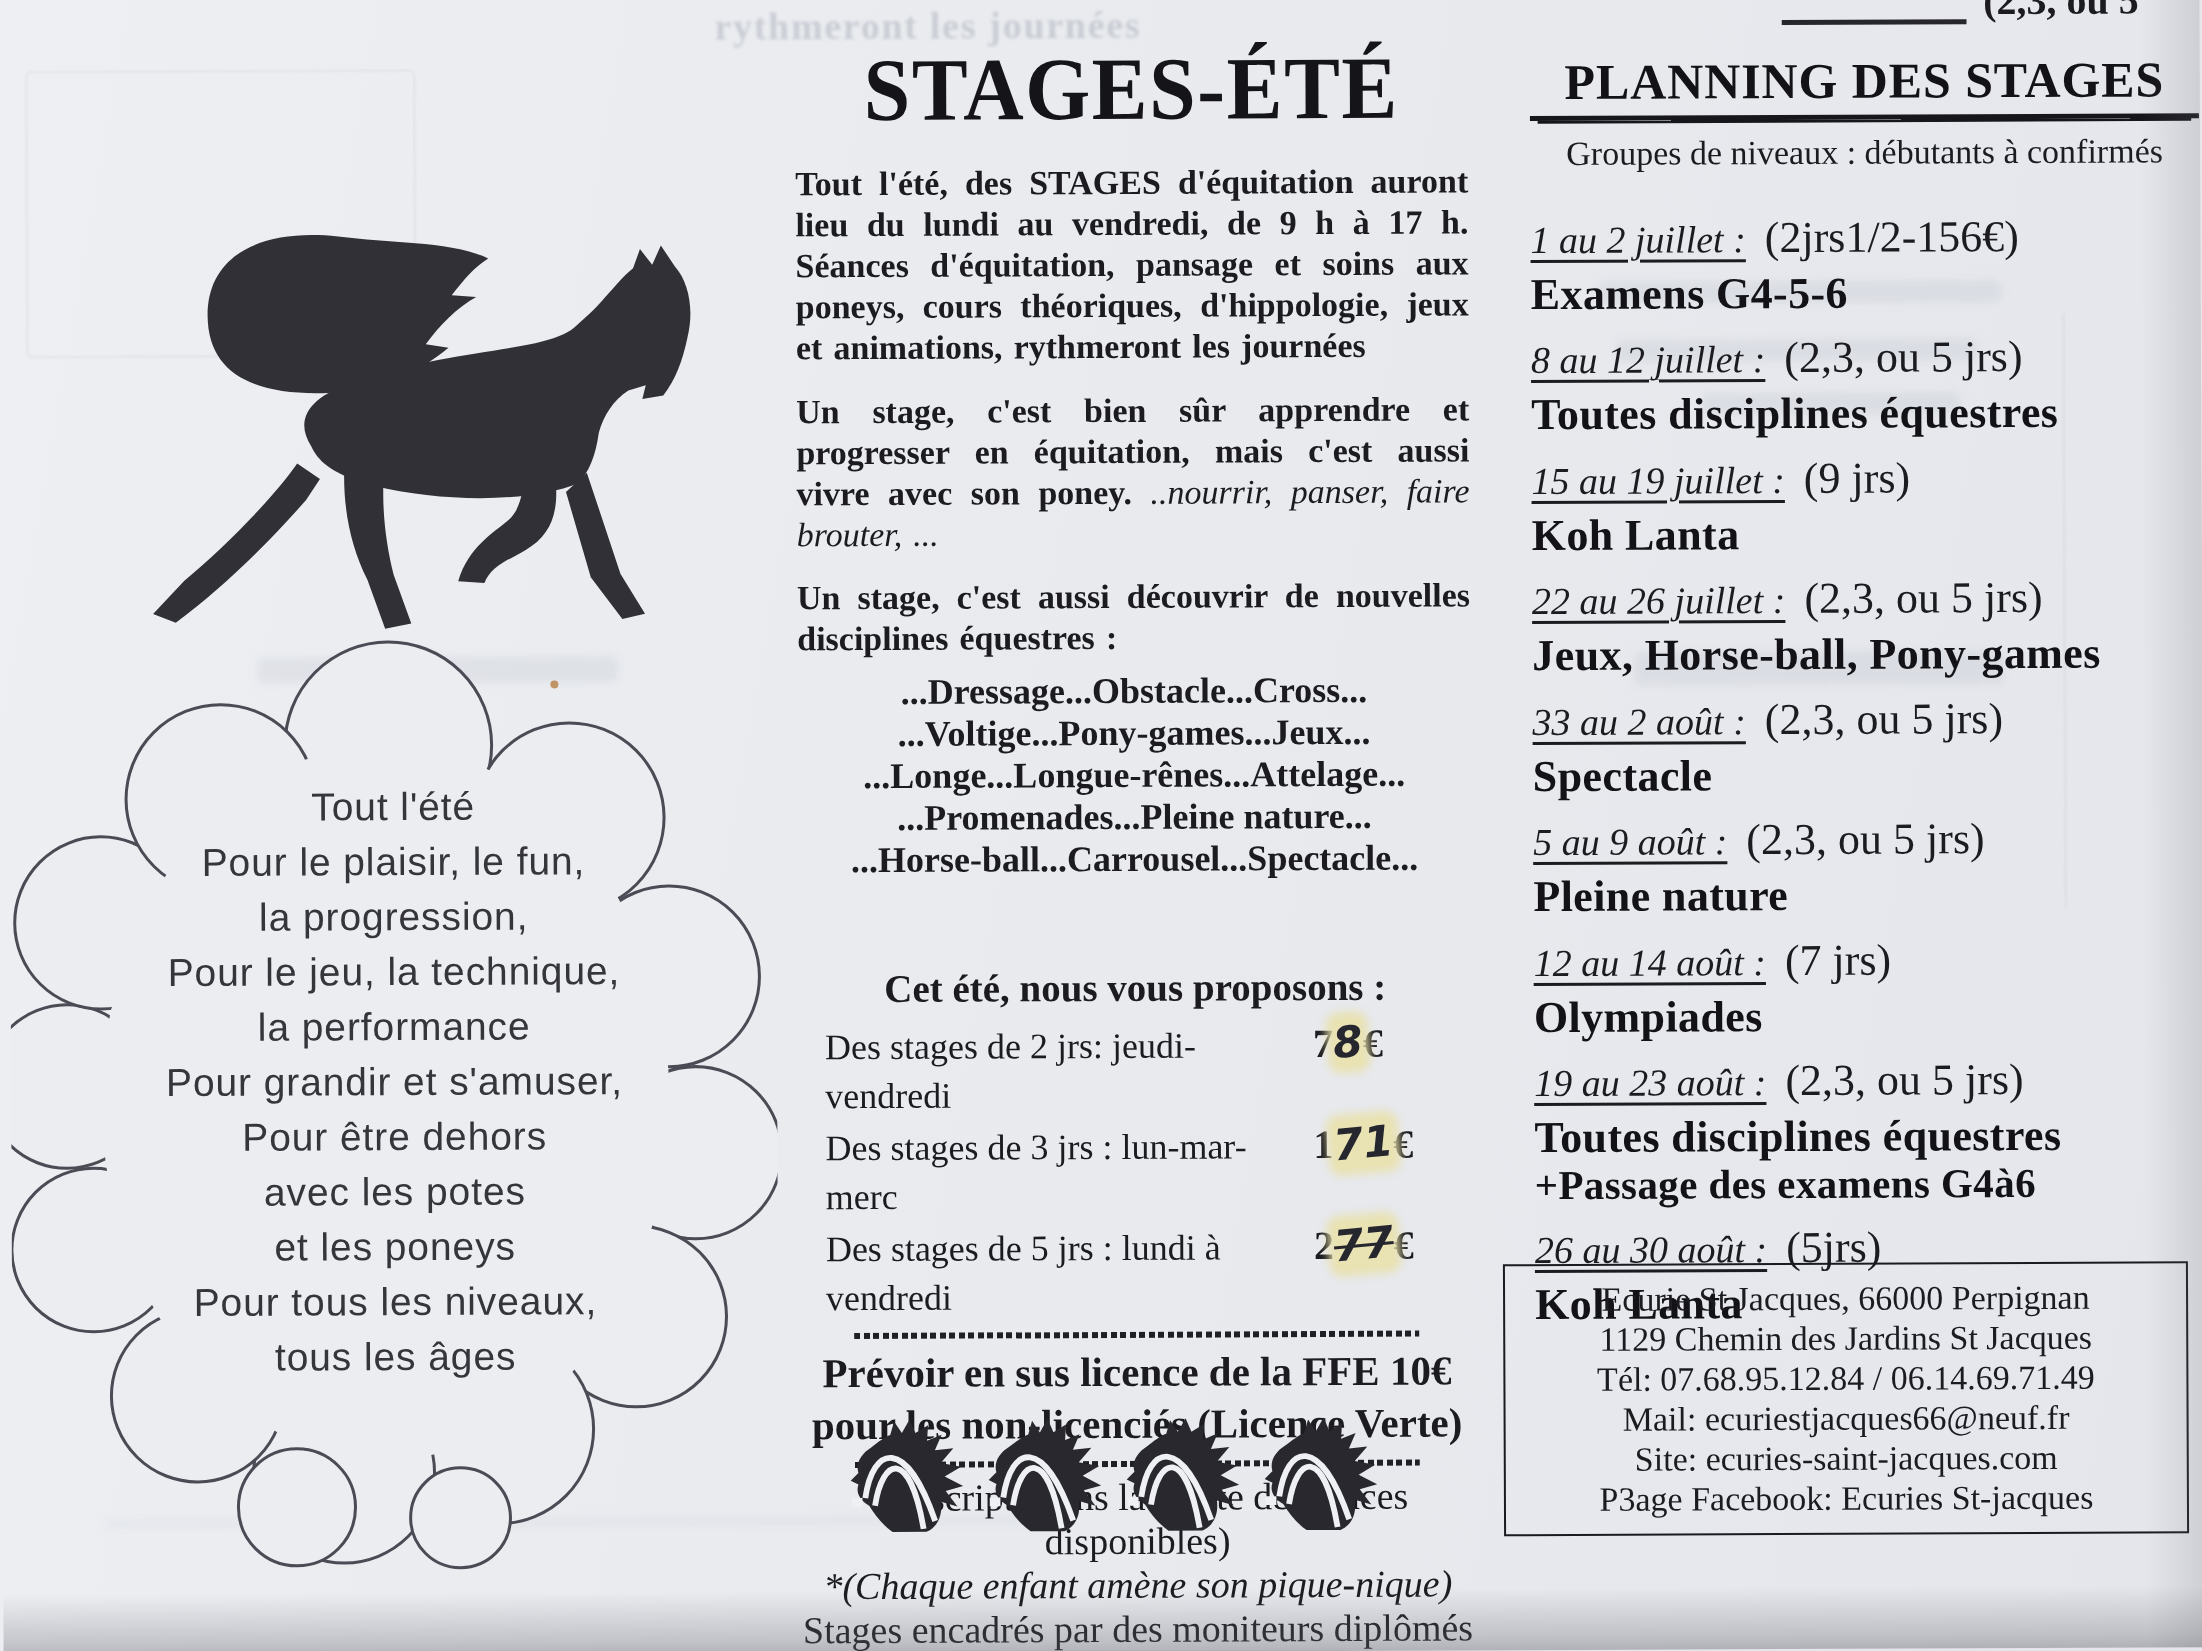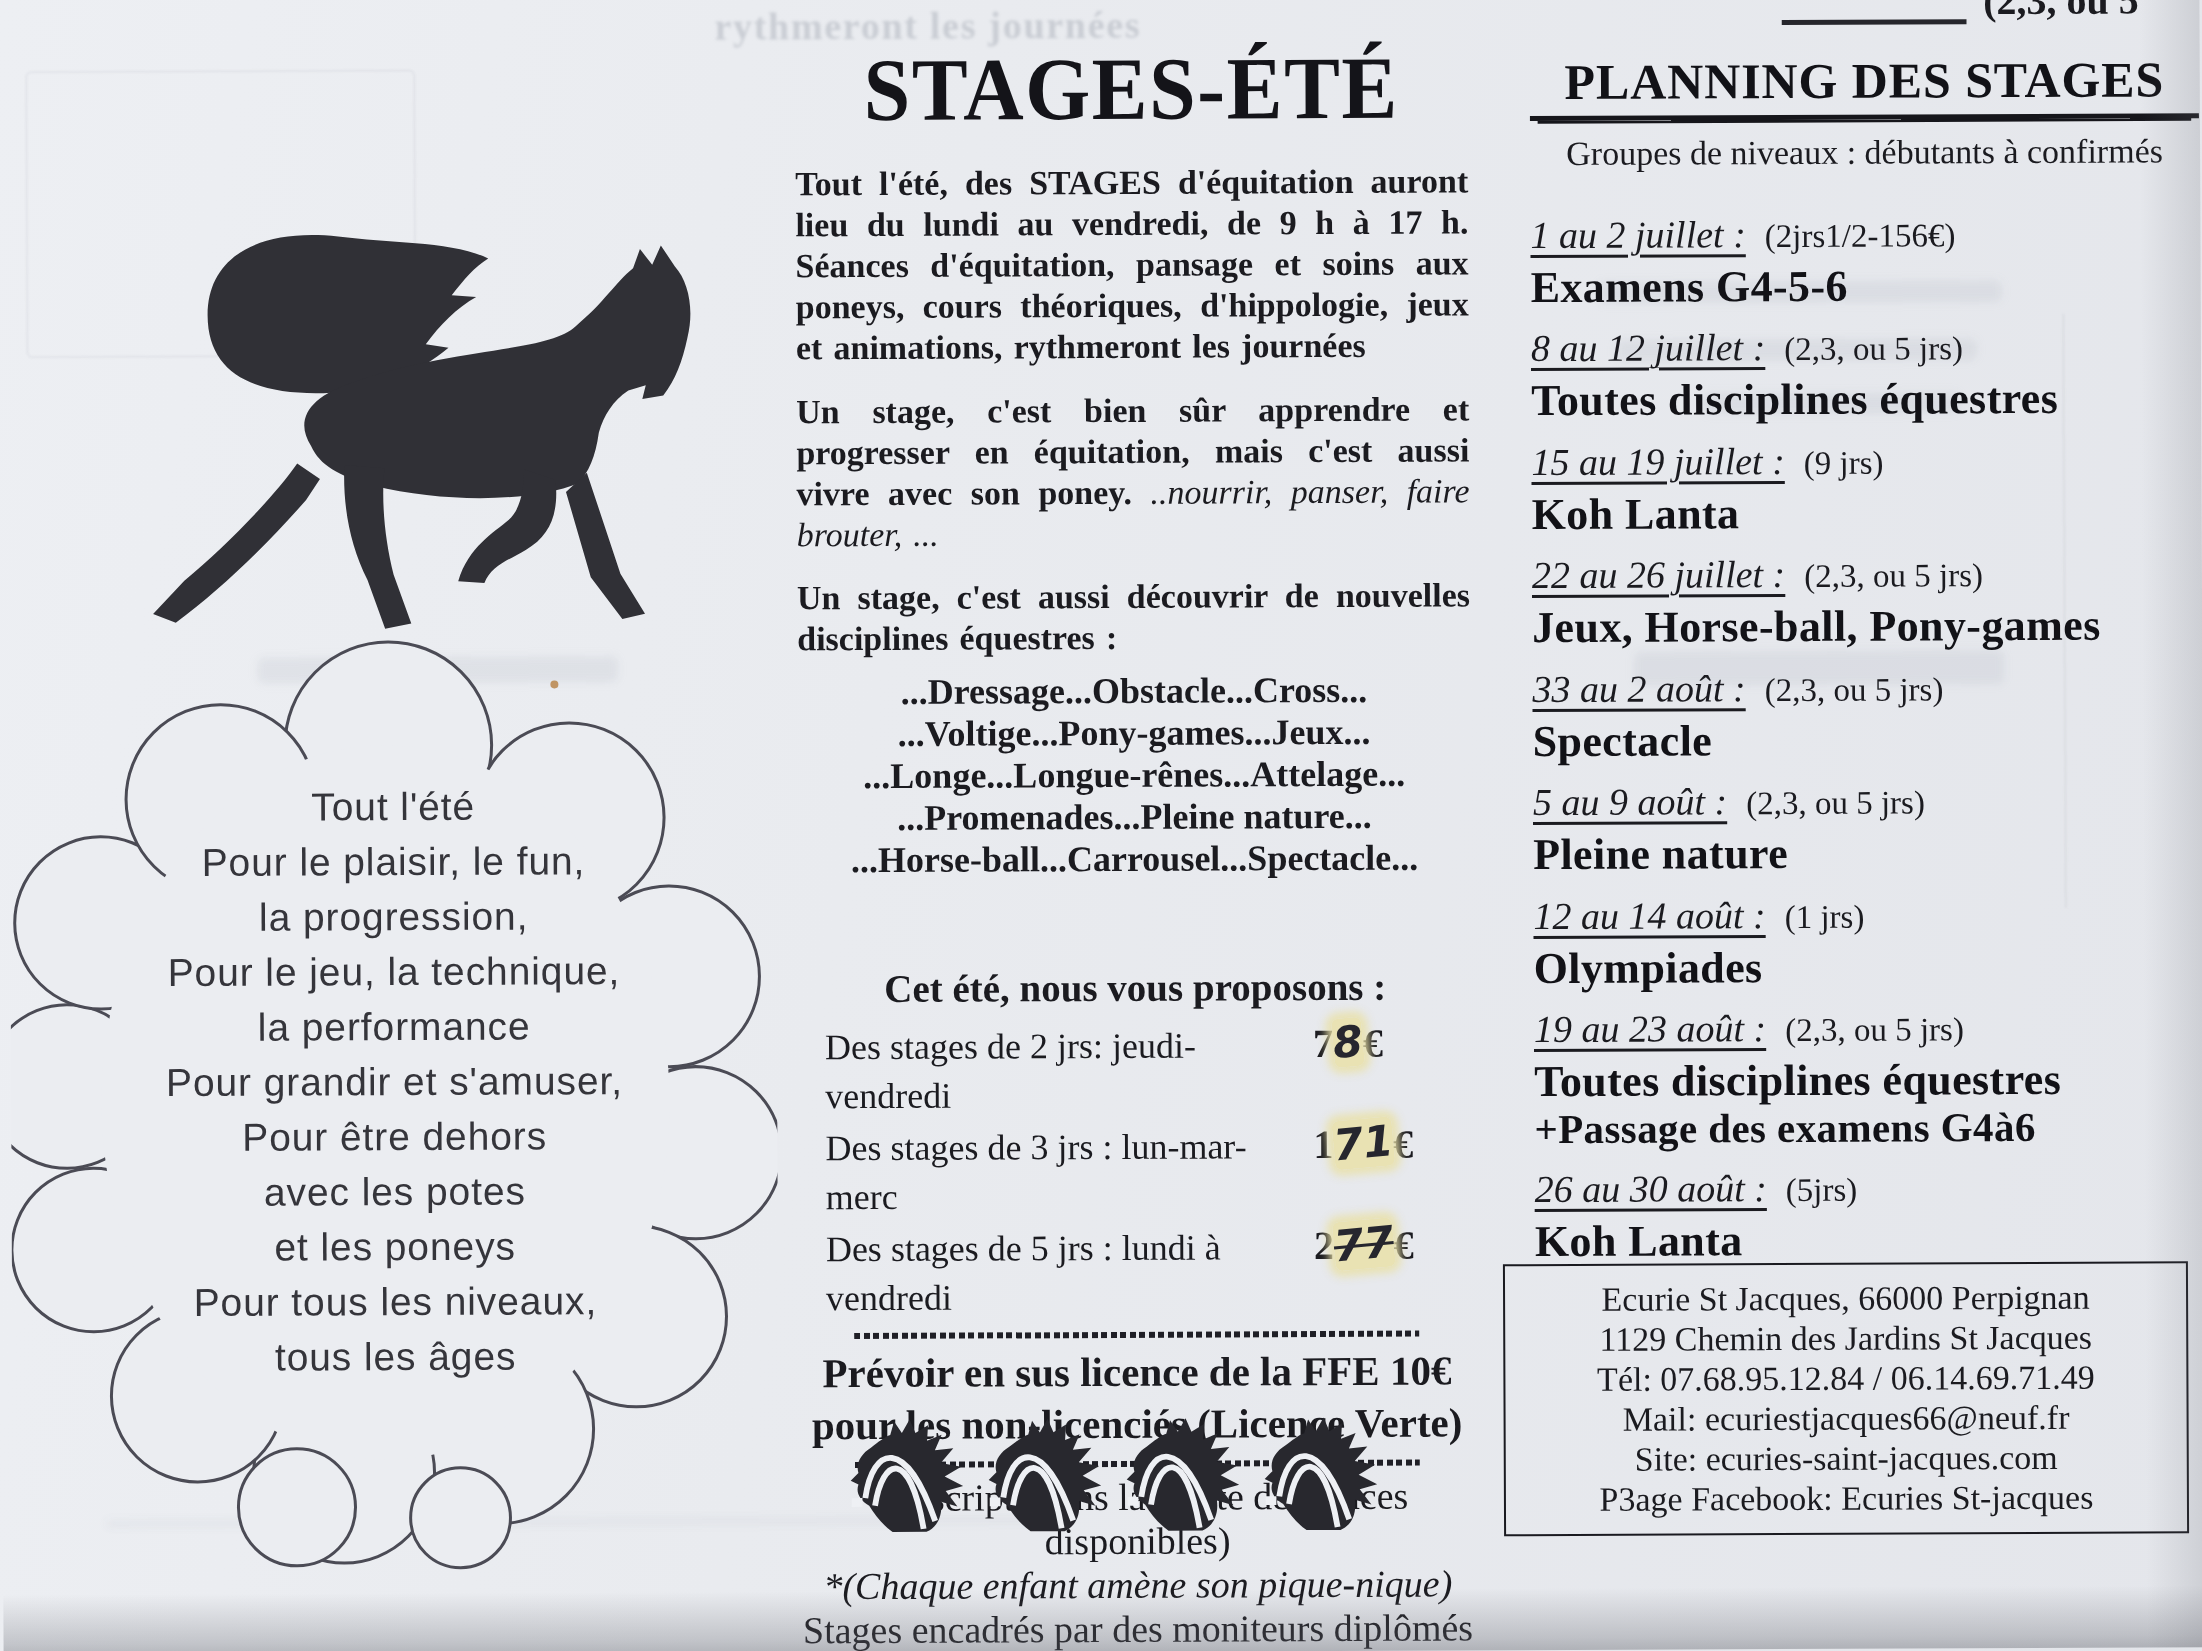--- a/index.html
+++ b/index.html
@@ -62,21 +62,21 @@
   .horse-heads svg{width:126px;height:145px;}
   
   .plan-col{position:absolute;left:1533px;top:55px;width:669px;}
   .plan-title{font-size:50px;font-weight:bold;text-align:center;letter-spacing:0.9px;color:#121217;
     border-bottom:5.2px solid #16161b;padding-bottom:5.2px;
     box-shadow:0 10.3px 0 -7.7px #16161b;margin:0 0 13.8px 0;}
   .plan-sub{font-size:34px;text-align:center;margin-bottom:40px;}
   .entry{margin-bottom:14.6px;}
   .p-date{font-style:italic;font-size:38px;text-decoration:underline;
     text-decoration-thickness:2.6px;text-underline-offset:6.9px;}
-  .p-info{font-size:33px;margin-left:19px;}
+  .p-info{font-size:44px;margin-left:19px;}
   .p-act{font-weight:bold;font-size:44px;line-height:48px;letter-spacing:0.4px;margin-top:6.9px;color:#121217;}
   .p-act2{font-weight:bold;font-size:41px;line-height:46px;letter-spacing:0.4px;color:#121217;}
   .contact-box{position:absolute;left:1501px;top:1266px;width:685px;border:2.6px solid #1a1a20;
     text-align:center;padding:13.8px 5.2px;box-sizing:border-box;}
   .contact-line{font-size:34px;line-height:40px;}
 </style>
 </head>
 <body>
 
 <div class="sheet">
@@ -258,21 +258,21 @@
     </div>
     <div class="entry">
       <div><span class="p-date">33 au 2 août :</span><span class="p-info">(2,3, ou 5 jrs)</span></div>
       <div class="p-act">Spectacle</div>
     </div>
     <div class="entry">
       <div><span class="p-date">5 au 9 août :</span><span class="p-info">(2,3, ou 5 jrs)</span></div>
       <div class="p-act">Pleine nature</div>
     </div>
     <div class="entry">
-      <div><span class="p-date">12 au 14 août :</span><span class="p-info">(1 jrs)</span></div>
+      <div><span class="p-date">12 au 14 août :</span><span class="p-info">(7 jrs)</span></div>
       <div class="p-act">Olympiades</div>
     </div>
     <div class="entry">
       <div><span class="p-date">19 au 23 août :</span><span class="p-info">(2,3, ou 5 jrs)</span></div>
       <div class="p-act">Toutes disciplines équestres</div>
       <div class="p-act2">+Passage des examens G4à6</div>
     </div>
     <div class="entry">
       <div><span class="p-date">26 au 30 août :</span><span class="p-info">(5jrs)</span></div>
       <div class="p-act">Koh Lanta</div>

